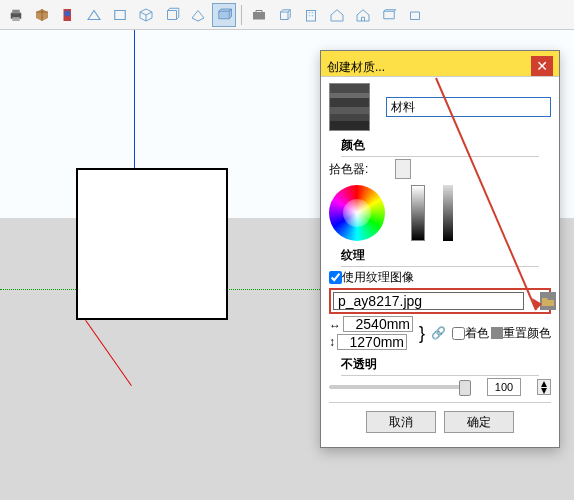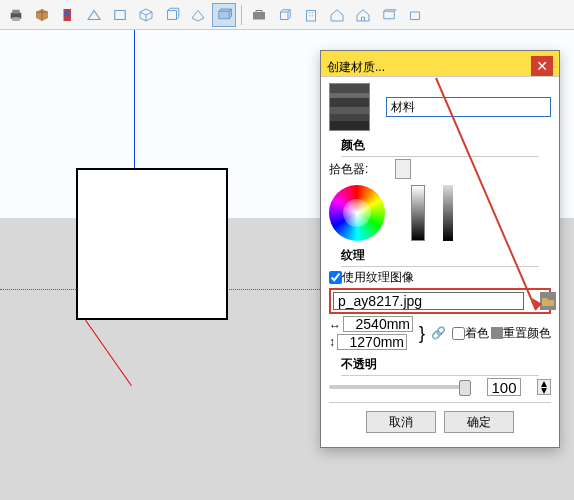--- a/index.html
+++ b/index.html
@@ -28,21 +28,21 @@
 .wheel::after{content:"";position:absolute;inset:14px;border-radius:50%;background:radial-gradient(#fff,transparent)}
 .vbar{width:14px;height:56px;background:linear-gradient(#fff,#000);border:1px solid #888;margin-left:10px}
 .vbar2{width:10px;height:56px;background:linear-gradient(#ddd,#000);margin-left:2px}
 .tex-inp{flex:1;border:1px solid #666;height:18px;padding:0 4px;font-size:14px}
 .browse{width:20px;height:18px;border:1px solid #888;background:#888;display:flex;align-items:center;justify-content:center}
 .hl{border:2px solid #d04030;padding:2px;margin:2px 0}
 .dim-inp{width:70px;height:16px;border:1px solid #999;font-size:14px;padding:0 2px;text-align:right}
 .chk{display:flex;align-items:center;font-size:11px}
 .slider{flex:1;height:4px;background:#ccc;border-radius:2px;position:relative}
 .slider::after{content:"";position:absolute;right:0;top:-5px;width:10px;height:14px;background:#e0e0e0;border:1px solid #888;border-radius:2px}
-.num-inp{width:34px;height:18px;border:1px solid #999;text-align:center;font-size:15px}
+.num-inp{width:34px;height:18px;border:1px solid #999;text-align:center;font-size:11px}
 .btns{display:flex;gap:8px;justify-content:center;padding:8px 0;border-top:1px solid #ccc;margin-top:6px}
 .btn{width:70px;height:22px;background:#e8e8e8;border:1px solid #999;cursor:pointer}
 .arrow{position:absolute;left:436px;top:78px;pointer-events:none}
 .arrow svg{overflow:visible}
 .spin{width:14px;height:16px;border:1px solid #999;background:#eee;font-size:8px;display:flex;flex-direction:column}
 .spin div{flex:1;text-align:center;line-height:7px}
 </style>
 </head>
 <body>
 

